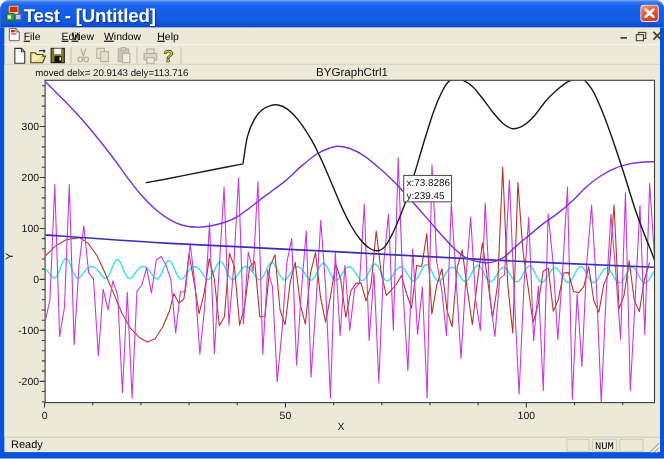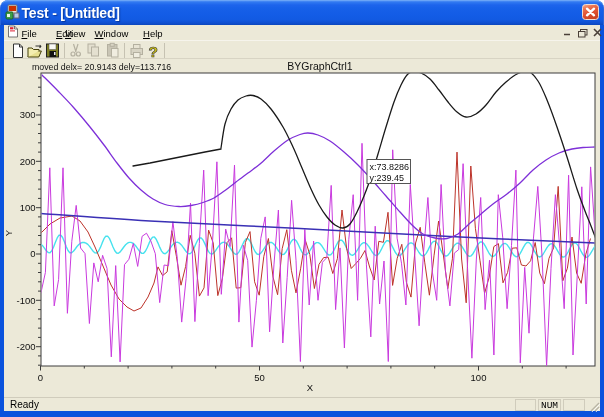--- a/index.html
+++ b/index.html
@@ -3,21 +3,21 @@
   html,body { margin:0; padding:0; background:#fff; }
   * { box-sizing:border-box; }
   body { width:604px; height:417px; font-family:"Liberation Sans", sans-serif; position:relative; overflow:hidden; }
   #win { position:absolute; left:0; top:0; width:604px; height:417px;
          border-radius:8px 8px 0 0; overflow:hidden; }
   #title { position:absolute; left:0; top:0; width:604px; height:25px;
     background:linear-gradient(180deg,#2f74ee 0%,#4a8cf4 4%,#2e76f0 10%,#1d64ec 20%,#1660e8 35%,#135ce6 60%,#125ae2 78%,#0f4fd0 92%,#0c46bc 100%);
     border-radius:8px 8px 0 0;
     box-shadow: inset 0 1px 0 #6aa4f6, inset 1px 0 0 #2a66d8, inset -1px 0 0 #2a66d8;
   }
-  #title .txt { position:absolute; left:21.5px; top:4.5px; color:#fff; font-size:14px; font-weight:bold; letter-spacing:-0.2px;
+  #title .txt { position:absolute; left:21.5px; top:4.5px; color:#fff; font-size:17px; font-weight:bold; letter-spacing:-0.2px;
                  text-shadow:1px 1px 1px rgba(0,30,100,.55); }
   #frame { position:absolute; left:0; top:25px; width:604px; height:392px; background:#0a52dd; }
   #inner { position:absolute; left:4px; top:0px; width:596px; height:386px; background:#ece9d8; }
   #menubar { position:absolute; left:0; top:0; width:596px; height:15px; font-size:9.5px; color:#000;text-align:right; }
   #menubar .m { position:absolute; top:2.5px; }
   #menubar u { text-decoration:underline; }
   #toolbar { position:absolute; left:0; top:15px; width:596px; height:19px;
      border-top:1px solid #f6f4ec; box-shadow: inset 0 -1px 0 #d8d4c4; }
   #client { position:absolute; left:0; top:34px; width:596px; height:338px; background:#ece9d8; }
   #status { position:absolute; left:0; top:372px; width:596px; height:14px; font-size:10px; color:#000;

